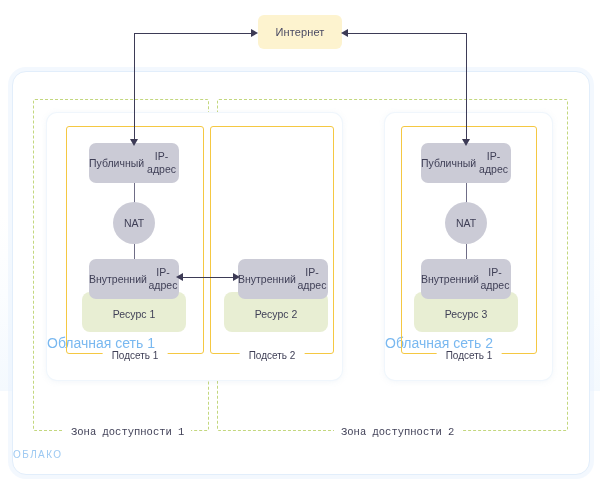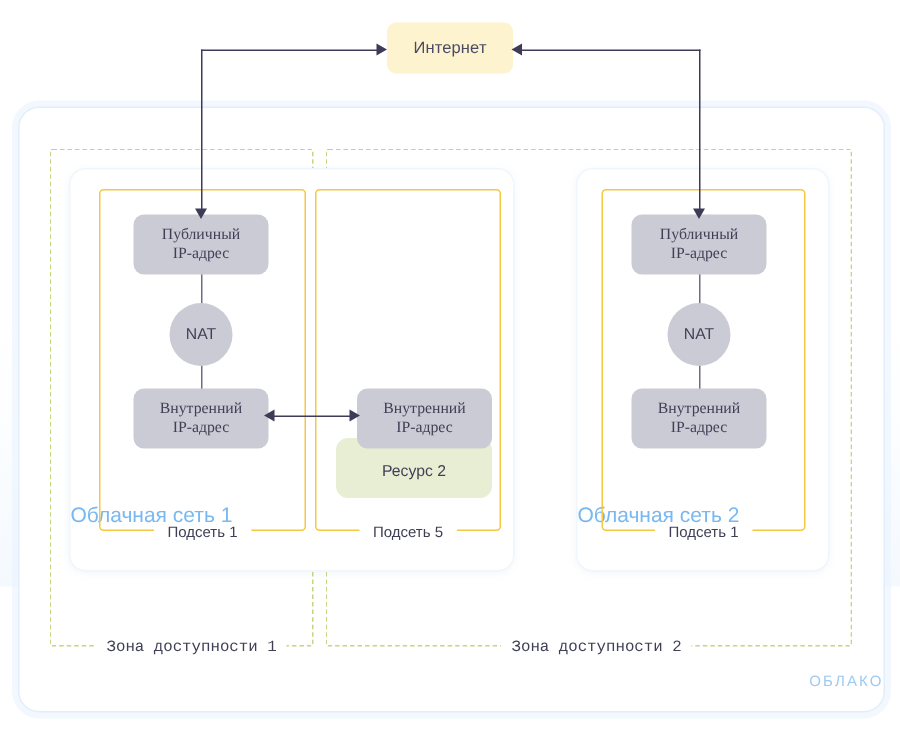--- a/index.html
+++ b/index.html
@@ -47,21 +47,21 @@
     background: #ffffff;
     border: 1px solid #e2eefb;
     border-radius: 14px;
     box-shadow: 0 0 0 4px rgba(233,243,253,.55);
   }
   .cloud-label {
     position: absolute;
     left: 0;
     right: 0;
     bottom: 14px;
-    text-align: right;
+    text-align: left;
     font-size: 10px;
     letter-spacing: 1.4px;
     color: #9dc9f2;
     margin-top: 27px;
   }
 
   
   .zone {
     position: absolute;
     border: 1px dashed #c3d77e;
@@ -122,29 +122,28 @@
     color: #3f3f56;
     white-space: nowrap;
   }
 
   
   .node {
     position: absolute;
     background: #cbcbd6;
     border-radius: 7px;
     display: flex;
-    flex-direction: column;
+    flex-direction: row;
     align-items: center;
     justify-content: center;
     font-size: 10.5px;
     line-height: 13px;
     color: #3f3f56;
     text-align: center;
     z-index: 4;
-    font-family: Liberation Serif, serif;
   }
   .node span { display: block; }
 
   .nat {
     position: absolute;
     width: 42px;
     height: 42px;
     border-radius: 50%;
     background: #cbcbd6;
     display: flex;
@@ -242,39 +241,42 @@
 
   <div class="net net-2">
     <div class="net-label">Облачная сеть 2</div>
   </div>
 
   <div class="subnet subnet-1">
     <div class="subnet-label">Подсеть 1</div>
   </div>
 
   <div class="subnet subnet-2">
-    <div class="subnet-label">Подсеть 5</div>
+    <div class="subnet-label">Подсеть 2</div>
   </div>
 
   <div class="subnet subnet-3">
     <div class="subnet-label">Подсеть 1</div>
   </div>
 
   <div class="vline line-thin" style="left:133.5px; top:180px; height:25px;"></div>
   <div class="vline line-thin" style="left:133.5px; top:243px; height:22px;"></div>
 
   <div class="node" style="left:89px; top:143px; width:90px; height:40px;">
     <span>Публичный</span>
     <span>IP-адрес</span>
   </div>
 
   <div class="nat" style="left:113px; top:202px;">
     <span>NAT</span>
   </div>
 
+  <div class="resource" style="left:82px; top:292px; width:104px; height:40px;">
+    <span>Ресурс 1</span>
+  </div>
 
   <div class="node" style="left:89px; top:259px; width:90px; height:40px;">
     <span>Внутренний</span>
     <span>IP-адрес</span>
   </div>
 
   <div class="resource" style="left:224px; top:292px; width:104px; height:40px;">
     <span>Ресурс 2</span>
   </div>
 
@@ -292,19 +294,22 @@
 
   <div class="node" style="left:421px; top:143px; width:90px; height:40px;">
     <span>Публичный</span>
     <span>IP-адрес</span>
   </div>
 
   <div class="nat" style="left:445px; top:202px;">
     <span>NAT</span>
   </div>
 
+  <div class="resource" style="left:414px; top:292px; width:104px; height:40px;">
+    <span>Ресурс 3</span>
+  </div>
 
   <div class="node" style="left:421px; top:259px; width:90px; height:40px;">
     <span>Внутренний</span>
     <span>IP-адрес</span>
   </div>
 
 </div>
 
 </body></html>

